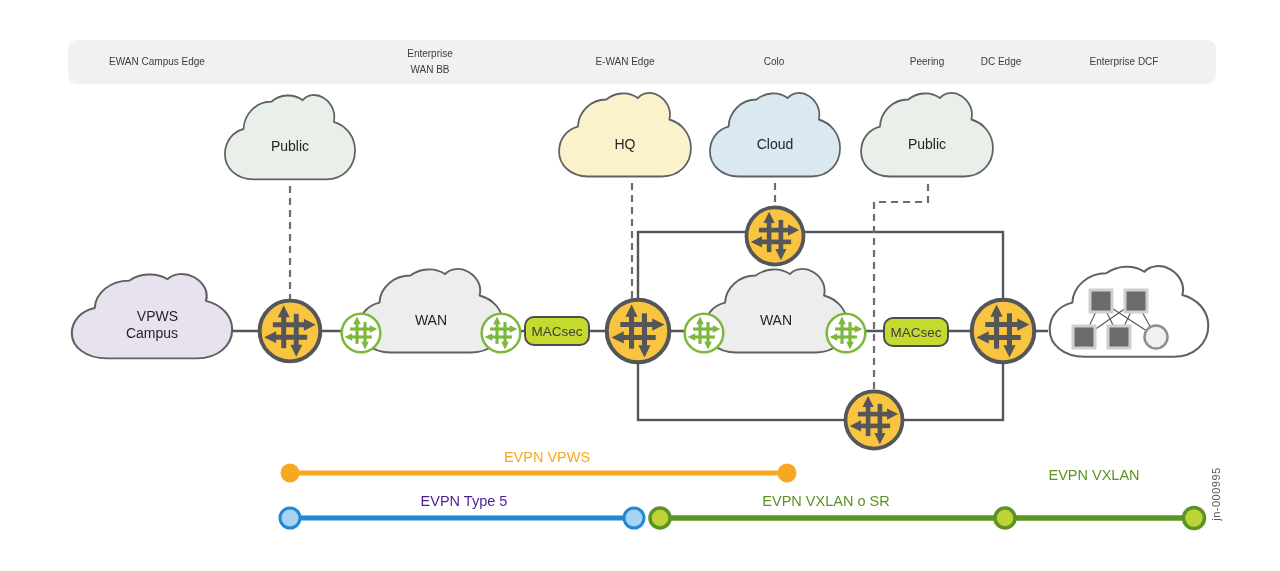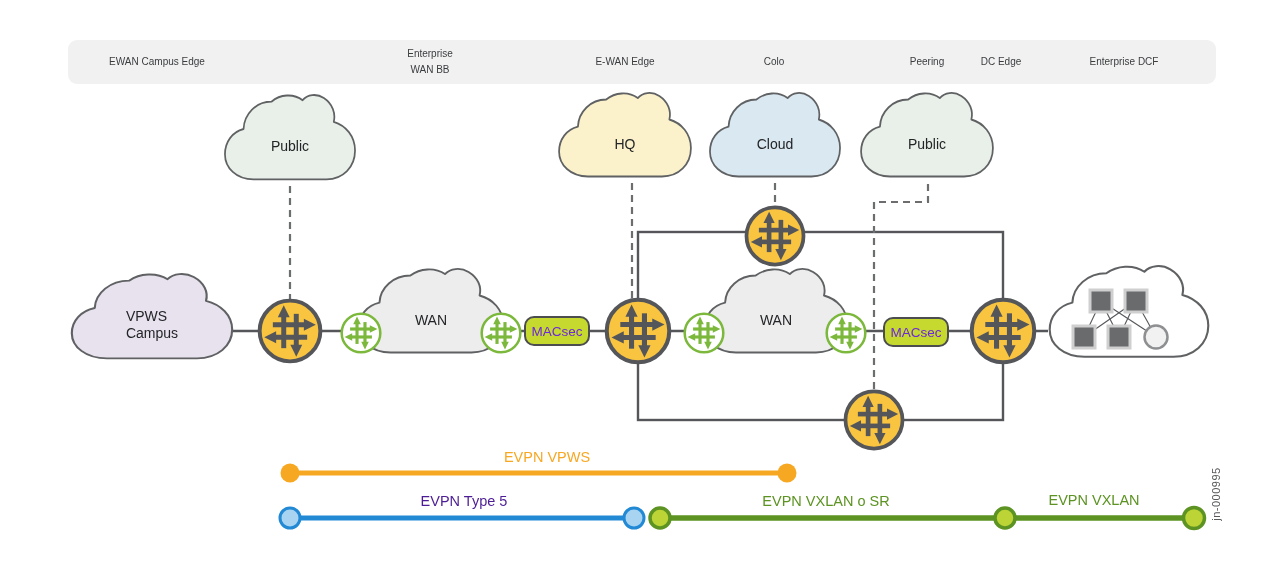--- a/index.html
+++ b/index.html
@@ -12,33 +12,33 @@
   .band-label{
     position:absolute;top:62px;transform:translate(-50%,-50%);
     font-size:10px;color:#3a3c3e;white-space:nowrap;text-align:center;line-height:16px;
   }
   
   .cloud{position:absolute;}
   .cloud svg{position:absolute;left:0;top:0;width:100%;height:100%;overflow:visible;}
   .cloud .cpath{stroke:#5f6163;fill:var(--cloud-fill,#fff);stroke-width:2.6px;vector-effect:non-scaling-stroke;stroke-linejoin:round;}
   .cloud-label{
     position:absolute;left:50%;top:56%;transform:translate(-50%,-50%);
-    font-size:14px;color:#232527;text-align:left;line-height:17px;white-space:nowrap;
+    font-size:14px;color:#232527;text-align:right;line-height:17px;white-space:nowrap;
   }
   
   .router{position:absolute;}
   .router svg{width:100%;height:100%;display:block;}
   .router.orange{--node-fill:#f9c440;--node-stroke:#54565a;}
   .router.green{--node-fill:#ffffff;--node-stroke:#7cb83c;}
   
   .macsec{
     position:absolute;width:66px;height:30px;box-sizing:border-box;
     background:#c5d92f;border:2.5px solid #4b4d4f;border-radius:10px;
     display:flex;align-items:center;justify-content:center;
-    font-size:13.5px;color:#6d28d9;
+    font-size:13.5px;color:#404040;
   }
   
   .lg-label{position:absolute;transform:translate(-50%,-50%);font-size:14.5px;font-weight:normal;white-space:nowrap;}
   .lg-orange{color:#f7a823;}
   .lg-blue{color:#4c1d95;}
   .lg-green{color:#5c9322;}
   
   .watermark{
     position:absolute;left:1216px;top:494px;transform:translate(-50%,-50%) rotate(-90deg);
     font-size:11px;color:#58595b;letter-spacing:0.5px;white-space:nowrap;
@@ -231,17 +231,17 @@
         <use href="#jrouter"></use>
       </svg>
   </div>
 
   <div class="macsec" style="left:524px;top:316px">MACsec</div>
   <div class="macsec" style="left:883px;top:317px">MACsec</div>
 
   <div class="lg-label lg-orange" style="left:547px;top:457px">EVPN VPWS</div>
   <div class="lg-label lg-blue" style="left:464px;top:501px">EVPN Type 5</div>
   <div class="lg-label lg-green" style="left:826px;top:501px">EVPN VXLAN o SR</div>
-  <div class="lg-label lg-green" style="left:1094px;top:500px">EVPN VXLAN</div>
+  <div class="lg-label lg-green" style="left:1094px;top:475px">EVPN VXLAN</div>
 
   <div class="watermark">jn-000995</div>
 
 </div>
 
 </body></html>

